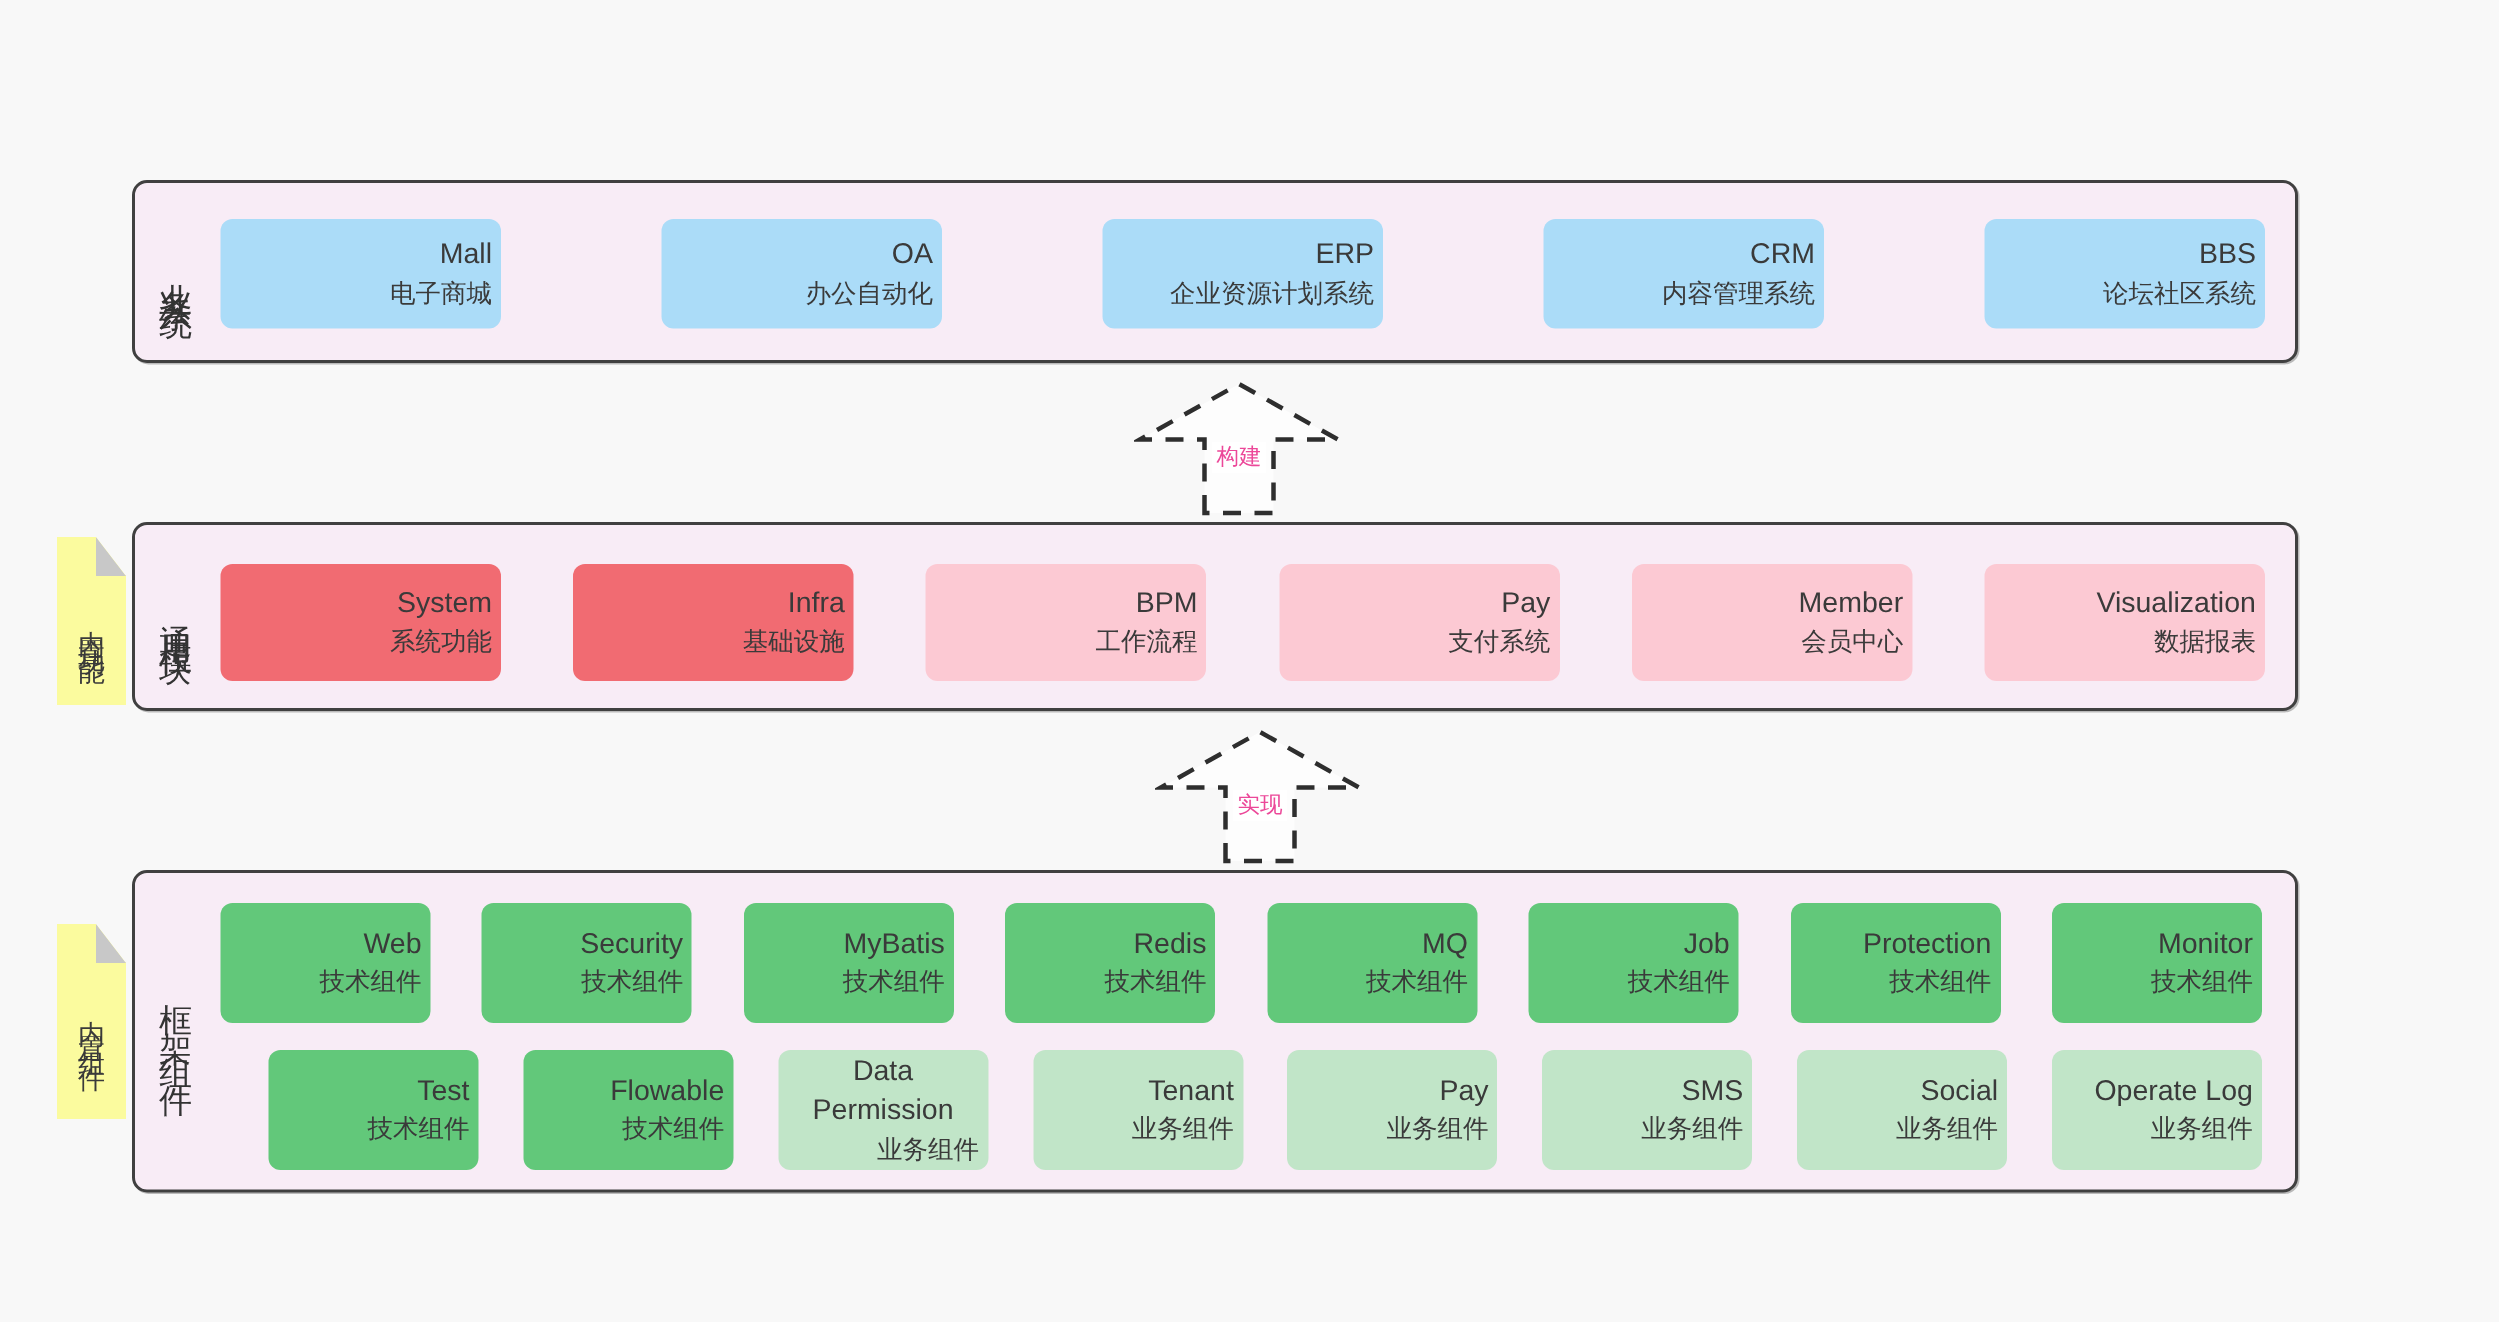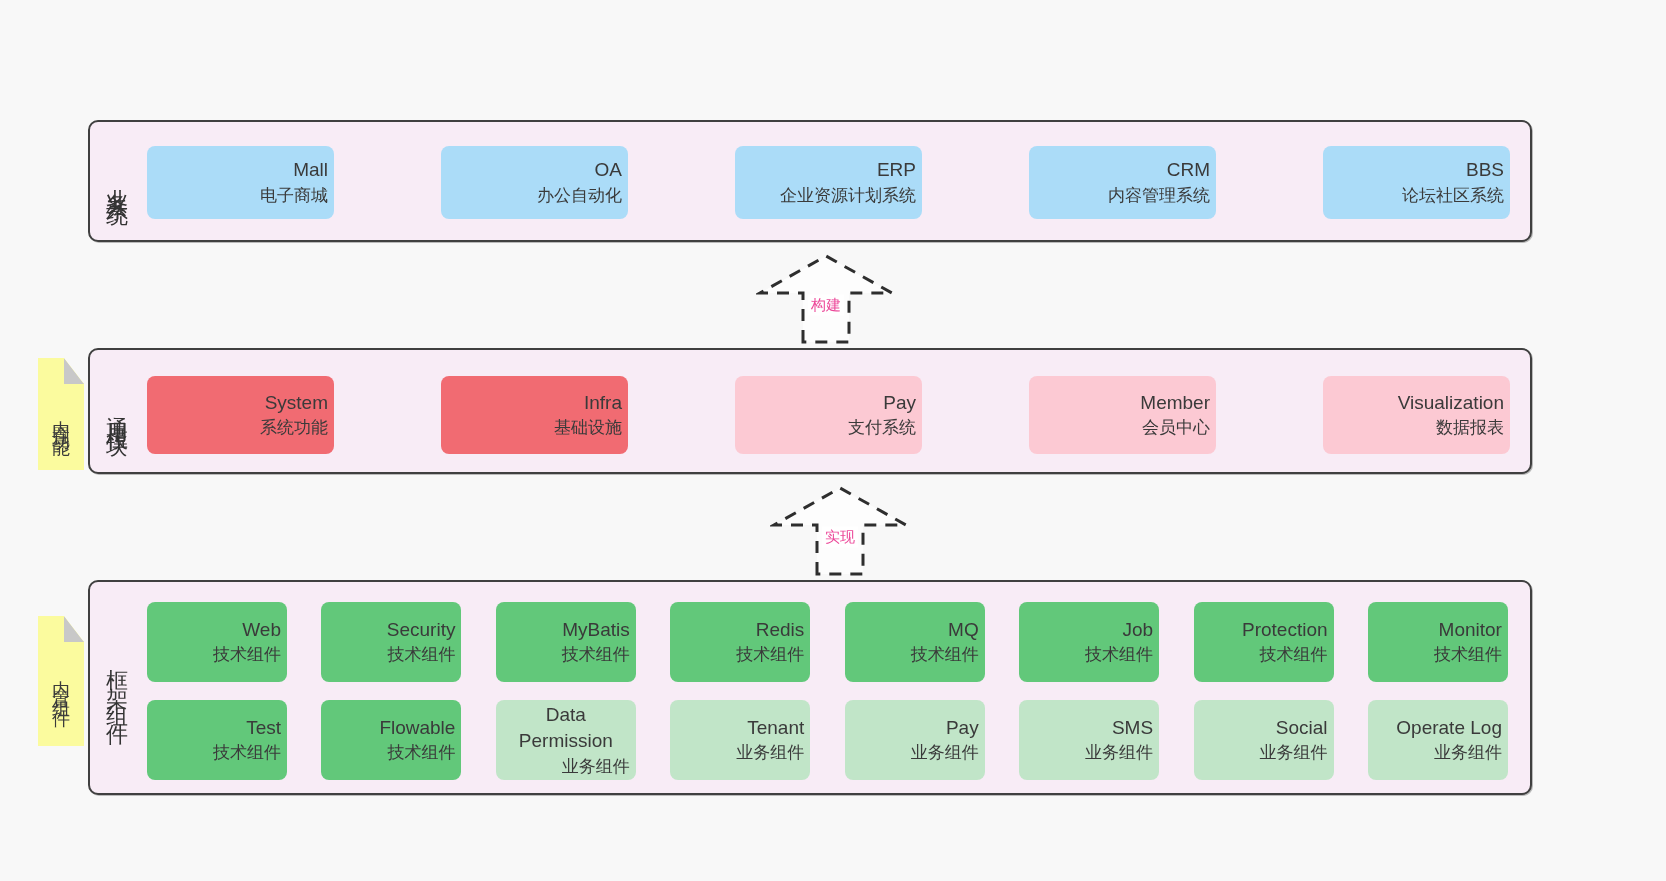--- a/index.html
+++ b/index.html
@@ -19,21 +19,21 @@
     writing-mode:vertical-lr;text-orientation:upright;
     font-size:22px;color:#333;white-space:nowrap;
   }
   #sec-business .v-label{letter-spacing:5px;}
   #sec-modules .v-label{letter-spacing:6px;}
   #sec-framework .v-label{letter-spacing:18px;}
   .box-row{position:absolute;left:57px;right:20px;display:flex;justify-content:space-between;}
   #sec-business .box-row{top:24px;height:73px;}
   #sec-modules .box-row{top:26px;height:78px;}
   #sec-framework .box-row.r1{top:20px;height:80px;right:22px;}
-  #sec-framework .box-row.r2{top:118px;height:80px;right:22px;}
+  #sec-framework .box-row.r2{top:118px;height:80px;right:22px;margin-left:32px;}
   .box{
     border-radius:8px;display:flex;flex-direction:column;align-items:flex-end;justify-content:center;
     text-align:center;box-sizing:border-box;padding:0 6px;line-height:1.4;
   }
   .w187{width:187px;}
   .w140{width:140px;}
   .box .name{font-size:19px;}
   .box .sub{font-size:17px;}
   .c-blue{background:#abdcf8;}
   .c-red{background:#f16b72;}
@@ -114,20 +114,24 @@
     <div class="box-row">
       <div class="box w187 c-red">
         <div class="name">System</div>
         <div class="sub">系统功能</div>
       </div>
       <div class="box w187 c-red">
         <div class="name">Infra</div>
         <div class="sub">基础设施</div>
       </div>
       <div class="box w187 c-pink">
+        <div class="name">BPM</div>
+        <div class="sub">工作流程</div>
+      </div>
+      <div class="box w187 c-pink">
         <div class="name">Pay</div>
         <div class="sub">支付系统</div>
       </div>
       <div class="box w187 c-pink">
         <div class="name">Member</div>
         <div class="sub">会员中心</div>
       </div>
       <div class="box w187 c-pink">
         <div class="name">Visualization</div>
         <div class="sub">数据报表</div>

